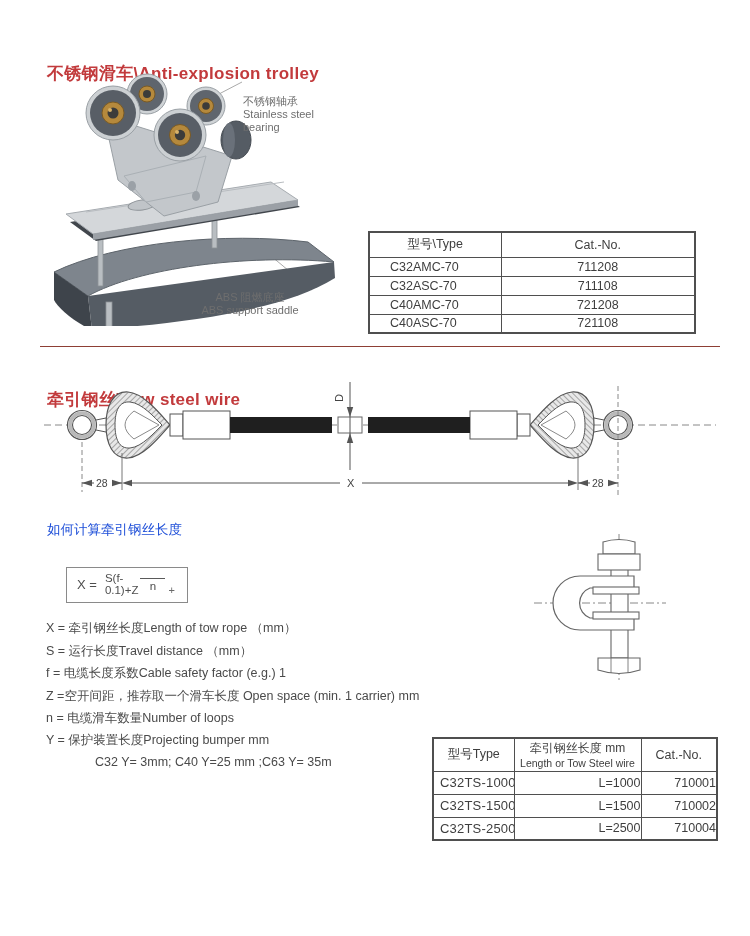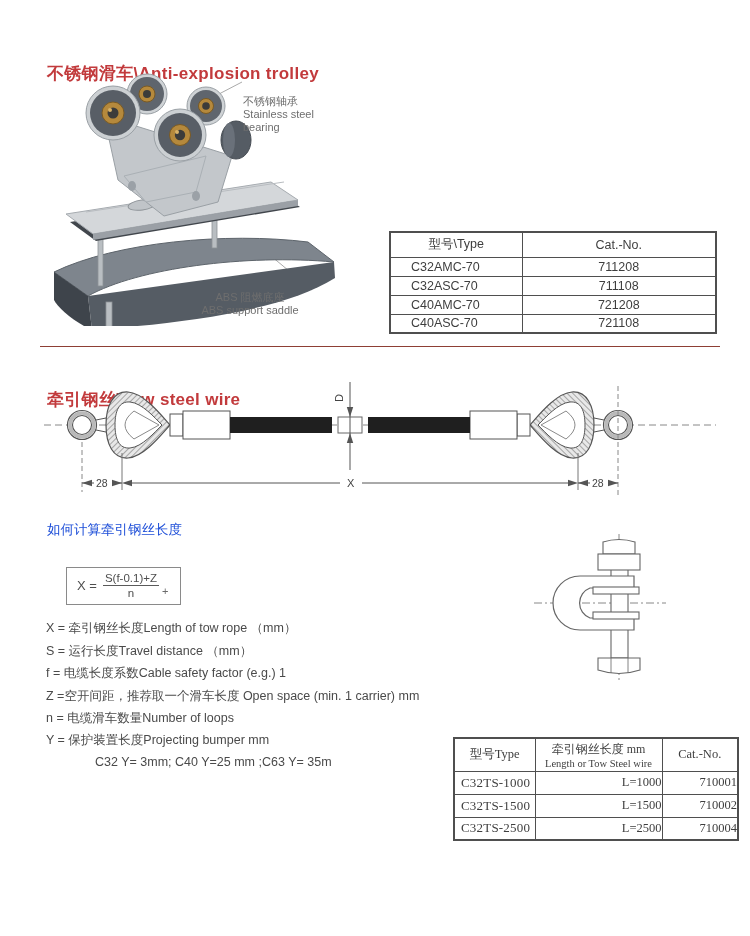--- a/index.html
+++ b/index.html
@@ -13,45 +13,45 @@
     color:#c23a3c; letter-spacing:0.3px; white-space:nowrap;margin-top:35px;
   }
   .annot { position:absolute; font-size:11px; line-height:13px; color:#6e6e6e; }
   .rule-red { position:absolute; left:40px; width:680px; height:1px; background:#8e3f35; }
 
   table.cat { position:absolute; border-collapse:collapse; table-layout:fixed; background:#fff; }
   table.cat th, table.cat td {
     border:1px solid #4f4f4f; font-weight:normal; color:#3e3e3e;
     font-size:12.5px; overflow:hidden; white-space:nowrap;
   }
-  table.cat { border:2px solid #4f4f4f;margin-left:21px; }
+  table.cat { border:2px solid #4f4f4f; }
   #table1 { left:368px; top:231px; width:328px; }
   #table1 th { height:25px; text-align:center; }
   #table1 td { height:19px; }
   #table1 .c1 { width:132px; }
   #table1 td.c1 { padding-left:20px; text-align:left; }
   #table1 td.c2 { text-align:center; }
 
-  #table2 { left:432px; top:737px; width:286px;font-family:Liberation Serif, serif; }
+  #table2 { left:432px; top:737px; width:286px; }
   #table2 th { height:33px; text-align:center; }
   #table2 td { height:23px; text-align:right; font-size:12.5px; }
   #table2 .t1 { width:81px; }
   #table2 .t2 { width:127px; }
   #table2 td.t1 { text-align:left; padding-left:6px; font-size:13px; letter-spacing:0.2px; }
   .hdr-sub { font-size:10.5px; }
   .hdr-main { font-size:12px; }
 
   .howto { position:absolute; left:47px; top:520px; font-size:13.5px; line-height:19px; color:#1d4ed8; }
 
   .formula-box {
     position:absolute; left:66px; top:567px; border:1px solid #8a8a8a;
     padding:4px 12px 5px 10px; display:flex; align-items:center; background:#fff;
   }
   .formula-box .lhs { font-size:13px; color:#4e4e4e; margin-right:6px; }
-  .frac { display:inline-flex; flex-direction:column; align-items:center; font-size:11.5px; color:#4e4e4e; }
+  .frac { display:inline-flex; align-items:center; font-size:11.5px; color:#4e4e4e; }
   .frac .num { padding:0 2px 1px 2px; }
   .frac .den { border-top:1px solid #5a5a5a; width:100%; text-align:center; padding-top:1px; }
   .formula-box .suffix { font-size:11px; color:#6a6a6a; margin-left:3px; margin-top:10px; }
 
   .def-line { position:absolute; left:46px; font-size:12.5px; color:#4a4a4a; white-space:nowrap; }
 
   svg text { font-family:"Liberation Sans", sans-serif; }
 </style>
 </head>
 <body>

